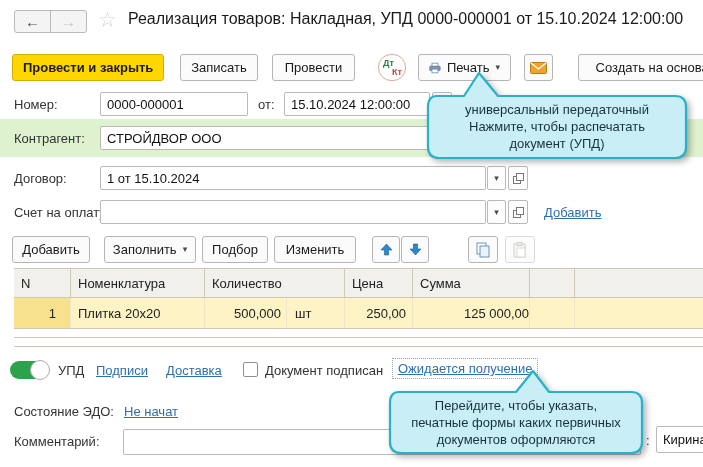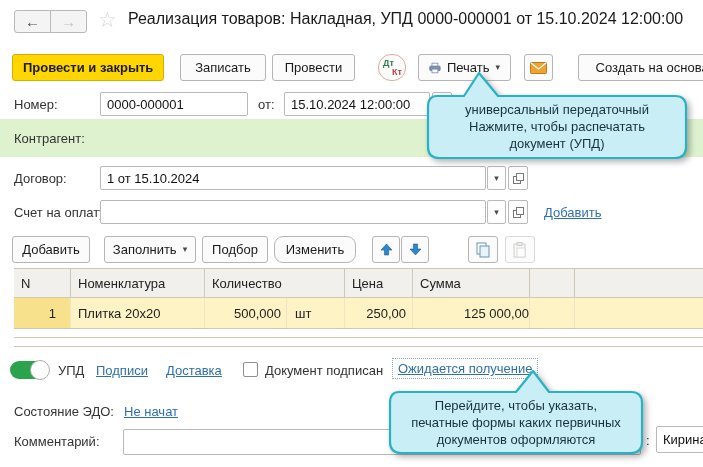--- a/index.html
+++ b/index.html
@@ -59,21 +59,21 @@
   <div class="navbtn" style="left:14px;top:10px;border-radius:3px 0 0 3px;">
     <span style="color:#4a4a4a;">←</span>
   </div>
   <div class="navbtn" style="left:50px;top:10px;border-radius:0 3px 3px 0;">
     <span style="color:#c4c4c4;">→</span>
   </div>
   <span class="abs" style="left:98px;top:8px;font-size:21px;color:#d4d4d4;">☆</span>
   <div class="abs" style="left:128px;top:10px;width:575px;font-size:16px;white-space:nowrap;overflow:hidden;color:#1a1a1a;">Реализация товаров: Накладная, УПД 0000-000001 от 15.10.2024 12:00:00</div>
 
   <button class="btn btn-primary" style="left:12px;top:54px;">Провести и закрыть</button>
-  <button class="btn" style="left:180px;top:54px;width:86px;">Записать</button>
+  <button class="btn" style="left:180px;top:54px;width:78px;">Записать</button>
   <button class="btn" style="left:272px;top:54px;width:83px;">Провести</button>
 
   <div class="dtkt">
     <span class="dt">Дт</span>
     <span class="kt">Кт</span>
   </div>
 
   <button class="btn" style="left:418px;top:54px;width:93px;gap:6px;">
     <svg width="16" height="14" viewBox="0 0 16 14">
       <rect x="4" y="0.5" width="8" height="4.5" fill="#ffffff" stroke="#6f87a8"></rect>
@@ -102,20 +102,21 @@
       <rect x="0.5" y="1.5" width="11" height="10" fill="#fff" stroke="#666"></rect>
       <line x1="0.5" y1="4" x2="11.5" y2="4" stroke="#666"></line>
       <line x1="3" y1="0" x2="3" y2="2.5" stroke="#666"></line>
       <line x1="9" y1="0" x2="9" y2="2.5" stroke="#666"></line>
     </svg>
   </div>
   <span class="abs lnk" style="left:662px;top:100px;">Док</span>
 
   <div class="band"></div>
   <span class="abs lbl" style="left:14px;top:131px;">Контрагент:</span>
+  <input class="inp" style="left: 100px; top: 126px; width: 356px; height: 24px;" value="СТРОЙДВОР ООО">
 
   <span class="abs lbl" style="left:14px;top:171px;">Договор:</span>
   <input class="inp" style="left: 100px; top: 166px; width: 386px; height: 24px;" value="1 от 15.10.2024">
   <div class="mini" style="left:487px;top:166px;width:19px;">
     <span class="caret">▾</span>
   </div>
   <div class="mini" style="left:508px;top:166px;">
     <svg width="11" height="11" viewBox="0 0 11 11">
       <rect x="0.5" y="3.5" width="7" height="7" fill="#fff" stroke="#777"></rect>
       <rect x="3.5" y="0.5" width="7" height="7" fill="#fff" stroke="#777"></rect>
@@ -134,21 +135,21 @@
     </svg>
   </div>
   <span class="abs lnk" style="left:544px;top:205px;">Добавить</span>
 
   <button class="btn" style="left:12px;top:236px;width:78px;">Добавить</button>
   <button class="btn" style="left:104px;top:236px;width:92px;gap:6px;">
     <span>Заполнить</span>
     <span class="caret">▾</span>
   </button>
   <button class="btn" style="left:202px;top:236px;width:66px;">Подбор</button>
-  <button class="btn" style="left:274px;top:236px;width:82px;border-radius:9px;">Изменить</button>
+  <button class="btn" style="left:274px;top:236px;width:82px;">Изменить</button>
 
   <button class="btn" style="left:372px;top:236px;width:28px;padding:0;">
     <svg width="13" height="13" viewBox="0 0 13 13">
       <polygon points="6.5,1 12,7 8.6,7 8.6,12 4.4,12 4.4,7 1,7" fill="#2f86c8" stroke="#1d5e93" stroke-width="0.6"></polygon>
     </svg>
   </button>
   <button class="btn" style="left:401px;top:236px;width:28px;padding:0;">
     <svg width="13" height="13" viewBox="0 0 13 13">
       <polygon points="6.5,12 1,6 4.4,6 4.4,1 8.6,1 8.6,6 12,6" fill="#2f86c8" stroke="#1d5e93" stroke-width="0.6"></polygon>
     </svg>

